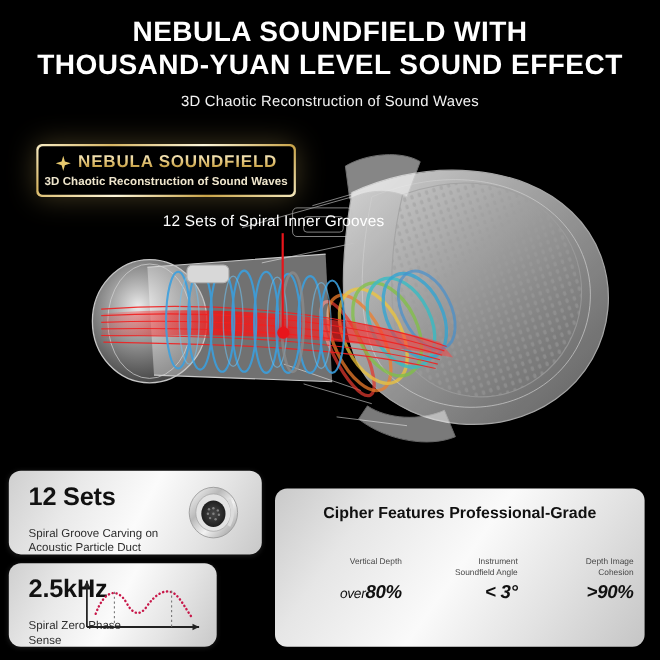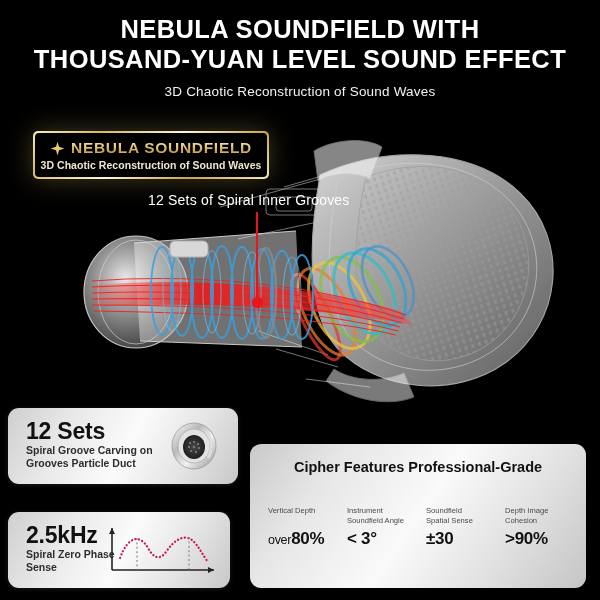--- a/index.html
+++ b/index.html
@@ -31,39 +31,39 @@
     background:#e8151b;box-shadow:0 0 6px rgba(232,21,27,.65);}
 
   
   .render{position:absolute;left:70px;top:135px;width:530px;height:285px;}
   .render svg{display:block;}
 
   
   .card{position:absolute;border-radius:11px;
     background:linear-gradient(118deg,#cfcfcf 0%,#e9e9e9 26%,#fbfbfb 52%,#e4e4e4 76%,#c8c8c8 100%);
     box-shadow:0 1px 5px rgba(255,255,255,.10);overflow:hidden;}
-  .card-12{left:8px;top:408px;width:230px;height:76px;}
-  .card-25{left:8px;top:512px;width:222px;height:76px;}
+  .card-12{left:8px;top:428px;width:230px;height:76px;}
+  .card-25{left:8px;top:512px;width:189px;height:76px;}
   .panel{left:250px;top:444px;width:336px;height:144px;position:absolute;border-radius:11px;
     background:linear-gradient(125deg,#c9c9c9 0%,#e6e6e6 22%,#fafafa 50%,#e2e2e2 74%,#c5c5c5 100%);
     overflow:hidden;}
 
   .card-txt{position:absolute;left:18px;top:11px;}
   .big{font-size:23px;font-weight:bold;color:#111;letter-spacing:-.2px;line-height:25px;}
-  .small{margin-top:0;font-size:10.5px;color:#2e2e2e;line-height:12.5px;font-weight:bold;}
+  .small{margin-top:15px;font-size:10.5px;color:#2e2e2e;line-height:12.5px;}
 
   .nozzle{position:absolute;right:14px;top:8px;width:60px;height:60px;}
   .wavebox{position:absolute;right:10px;top:12px;width:118px;height:54px;}
 
   .panel-title{position:absolute;left:0;top:14px;width:100%;text-align:center;color:#111;
     font-size:14.5px;font-weight:bold;line-height:18px;}
   .specs{position:absolute;left:10px;top:62px;width:316px;display:flex;}
-  .spec{flex:1;text-align:left;padding-left:8px;}
+  .spec{flex:1;text-align:right;padding-left:8px;}
   .spec .lbl{font-size:7.6px;color:#4a4a4a;line-height:9.5px;min-height:19px;}
-  .spec .val{margin-top:4px;font-size:17px;color:#111;font-weight:bold;letter-spacing:-.3px;white-space:nowrap;}
+  .spec .val{margin-top:4px;font-size:17px;color:#111;font-weight:bold;letter-spacing:-.3px;white-space:nowrap;font-style:italic;}
   .spec .val .pre{font-size:12.5px;font-weight:normal;}
 </style>
 </head>
 <body>
 
 <div id="stage">
 
   <div class="hero">
     <h1>
       <span>NEBULA SOUNDFIELD WITH</span><br>
@@ -182,21 +182,21 @@
 
   <div class="callout">12 Sets of Spiral Inner Grooves</div>
   <div class="pointer-line"></div>
   <div class="pointer-dot"></div>
 
   <div class="card card-12">
     <div class="card-txt">
       <div class="big">12 Sets</div>
       <div class="small">
         <span>Spiral Groove Carving on</span><br>
-        <span>Grooves Particle Duct</span>
+        <span>Acoustic Particle Duct</span>
       </div>
     </div>
     <svg class="nozzle" viewBox="0 0 60 60">
       <defs>
         <linearGradient id="metal" x1="0" y1="0" x2="1" y2="1">
           <stop offset="0" stop-color="#fdfdfd"></stop>
             <stop offset=".35" stop-color="#b9b9b9"></stop>
           <stop offset=".6" stop-color="#f2f2f2"></stop>
             <stop offset="1" stop-color="#8f8f8f"></stop>
         </linearGradient>
@@ -259,27 +259,20 @@
       </div>
       <div class="spec">
         <div class="lbl">
           <span>Instrument</span><br>
           <span>Soundfield Angle</span>
         </div>
         <div class="val"><span class="pre"></span><span>&lt; 3°</span></div>
       </div>
       <div class="spec">
         <div class="lbl">
-          <span>Soundfield</span><br>
-          <span>Spatial Sense</span>
-        </div>
-        <div class="val"><span class="pre"></span><span>±30</span></div>
-      </div>
-      <div class="spec">
-        <div class="lbl">
           <span>Depth Image</span><br>
           <span>Cohesion</span>
         </div>
         <div class="val"><span class="pre"></span><span>&gt;90%</span></div>
       </div>
     </div>
   </div>
 
 </div>
 

